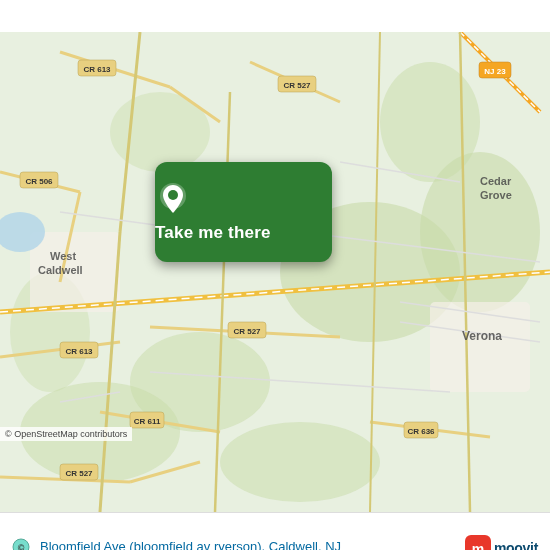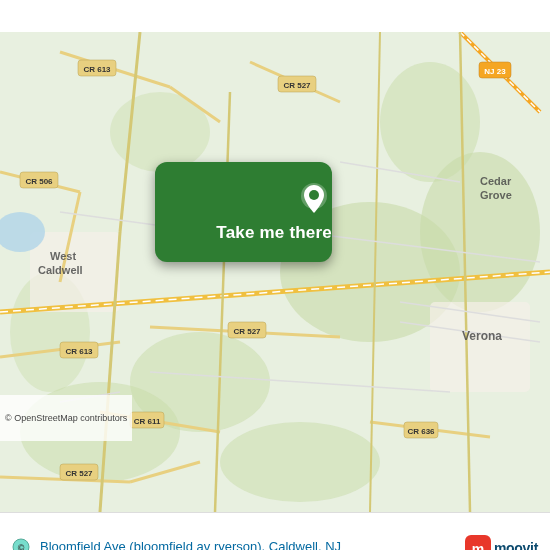--- a/index.html
+++ b/index.html
@@ -32,21 +32,21 @@
     .take-me-there-btn {
       position: absolute;
       top: 130px;
       left: 155px;
       width: 177px;
       height: 100px;
       background-color: #2e7d32;
       border-radius: 12px;
       display: flex;
       flex-direction: column;
-      align-items: flex-end;
+      align-items: flex-start;
       justify-content: center;
       cursor: pointer;
       border: none;
       box-shadow: 0 4px 12px rgba(0,0,0,0.4);
       z-index: 10;
     }
 
     .map-pin {
       width: 36px;
       height: 36px;
@@ -108,21 +108,21 @@
       letter-spacing: -0.3px;
     }
 
     
     .osm-attr {
       position: absolute;
       bottom: 71px;
       left: 0;
       background: rgba(255,255,255,0.8);
       font-size: 9px;
-      padding: 18px 5px;
+      padding: 2px 5px;
       color: #444;
       z-index: 5;
     }
   </style>
 </head>
 <body>
 
 <div id="map-container">
 
   <svg class="map-roads" viewBox="0 0 550 480" xmlns="http://www.w3.org/2000/svg">

